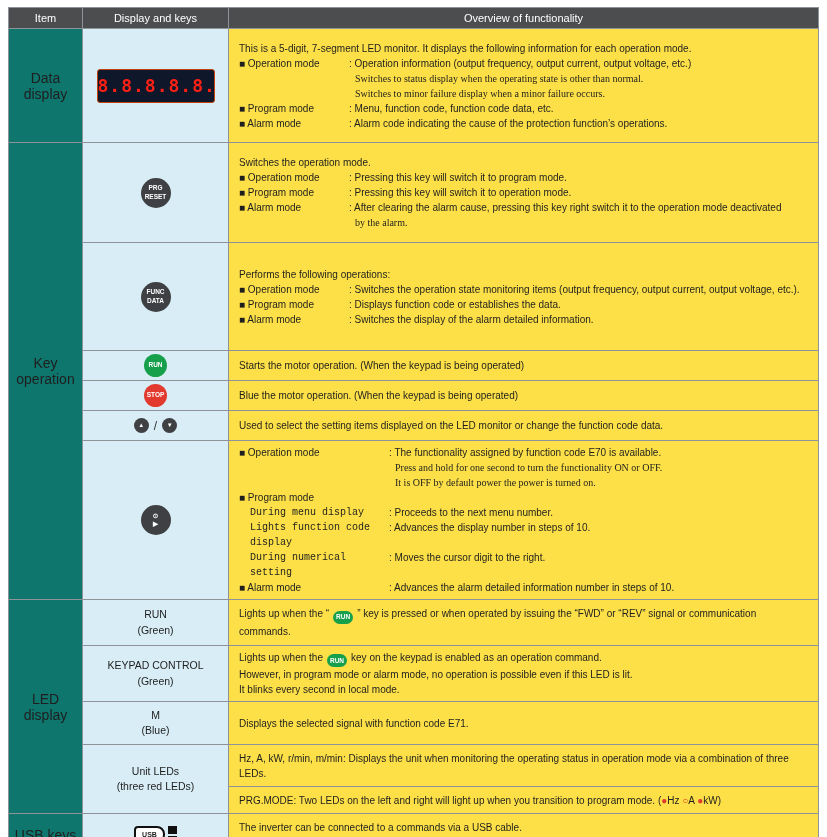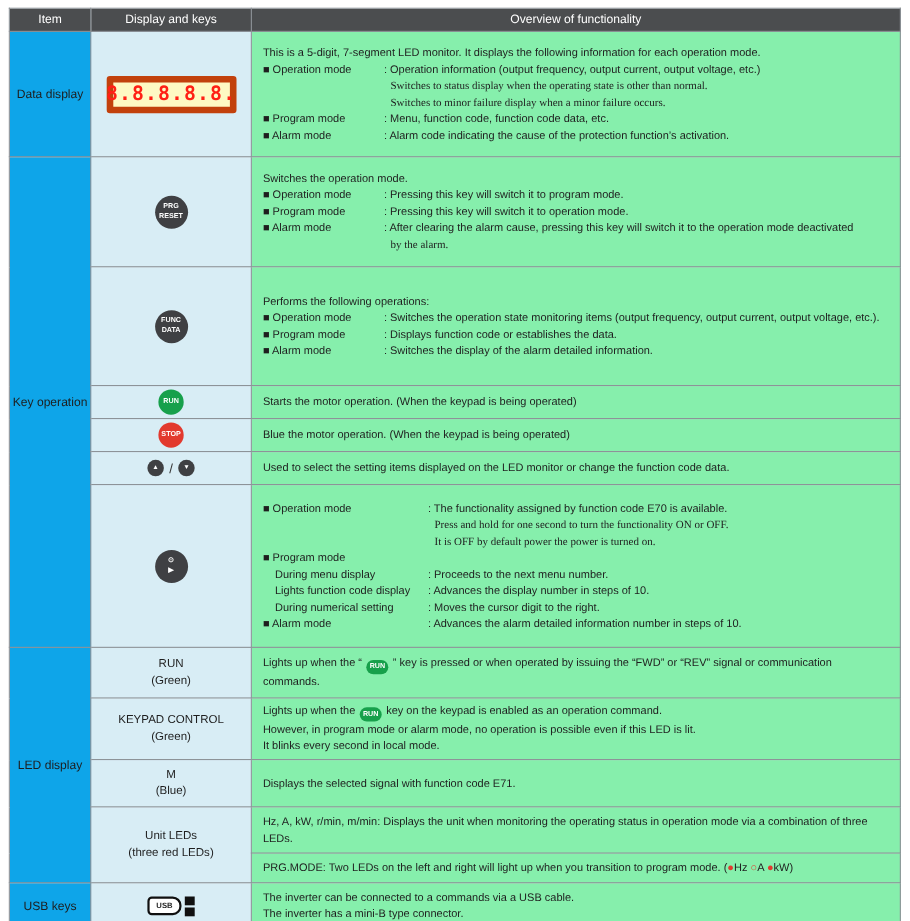--- a/index.html
+++ b/index.html
@@ -2,45 +2,45 @@
 <html><head>
 <meta charset="utf-8">
 <style>
   * { box-sizing: border-box; }
   body { margin:0; background:#ffffff; font-family:"Liberation Sans", sans-serif; color:#1e1e1e; }
   .page { width:827px; padding:7px 8px; }
   table { border-collapse:collapse; width:100%; table-layout:fixed; }
   col.c1 { width:74px; } col.c2 { width:146px; }
   th, td { border:1px solid #8d9398; }
   thead th { background:#4b4d4f; color:#fff; font-weight:normal; font-size:11px; height:21px; padding:2px; }
-  td.item { background:#0ea5e9; text-align:center; vertical-align:middle; font-size:11px; padding:2px; }
+  td.item { background:#0f766e; text-align:center; vertical-align:middle; font-size:14px; padding:2px; }
   td.keys { background:#d8edf5; text-align:center; vertical-align:middle; padding:3px; font-size:10.5px; }
-  td.ov { background:#86efac; padding:4px 10px; font-size:10px; vertical-align:middle; line-height:1.5; }
+  td.ov { background:#fde047; padding:4px 10px; font-size:10px; vertical-align:middle; line-height:1.5; }
   tr.tr-data{height:114px} tr.tr-prg{height:100px} tr.tr-func{height:108px}
   tr.tr-run{height:30px} tr.tr-stop{height:30px} tr.tr-ud{height:30px}
   tr.tr-shift{height:148px} tr.tr-lrun{height:46px} tr.tr-lkeypad{height:54px}
   tr.tr-lm{height:43px} tr.tr-u1{height:42px} tr.tr-u2{height:27px} tr.tr-usb{height:42px}
   .ln { display:flex; }
   .lbl { flex:0 0 110px; }
   .shift-cell .lbl { flex:0 0 150px; }
-  .ind { padding-left:11px; }
+  .ind { padding-left:11px;font-family:Liberation Mono, monospace; }
   .dsc { flex:1; }
   .cont { padding-left:6px;font-family:Liberation Serif, serif; }
   .para { line-height:1.5; }
   .kc { background:#3f4043; color:#fff; border-radius:50%; display:inline-flex; flex-direction:column;
         align-items:center; justify-content:center; font-weight:bold; line-height:1.25; }
   .kc.big { width:30px; height:30px; font-size:6.5px; }
   .kc.mid { width:23px; height:23px; font-size:6.5px; }
   .kc.small { width:15px; height:15px; font-size:6px; }
   .kc.green { background:#17a04b; }
   .kc.red { background:#e23a2e; }
   .updown { display:flex; align-items:center; justify-content:center; gap:5px; }
   .slash { font-size:12px; color:#333; }
-  .seg { width:118px; height:34px; background:#fef9c3; border:6px solid #c2410c; border-radius:3px;
-         margin:0 auto; display:flex; align-items:center; justify-content:center; }
+  .seg { width:118px; height:34px; background:#0f172a; border:1px solid #c2410c; border-radius:3px;
+         margin:0 auto; display:flex; align-items:center; justify-content:flex-start; }
   .seg span { font-family:"DejaVu Sans Mono", monospace; color:#ff2015; font-size:18px; font-weight:bold; letter-spacing:1px; }
   .pill { display:inline-flex; align-items:center; justify-content:center; min-width:20px; height:13px; padding:0 3px;
           border-radius:8px; background:#17a04b; color:#fff; font-size:6.5px; font-weight:bold; margin:0 4px; vertical-align:-2px; }
   .led-label { font-size:10.5px; line-height:1.45; }
   .dot { color:#e23a2e; }
   .usb { display:flex; align-items:center; justify-content:center; }
   .usb-body { border:2px solid #101010; border-radius:4px 8px 8px 4px; background:#fff; padding:3px 6px;
               display:flex; align-items:center; gap:3px; font-size:7px; font-weight:bold; }
   .usb-tail { display:flex; flex-direction:column; gap:2px; margin-left:3px; }
   .usb-bar { width:9px; height:8px; background:#101010; }
@@ -84,21 +84,21 @@
         <div class="ln">
           <span class="lbl"></span>
           <span class="dsc cont">Switches to minor failure display when a minor failure occurs.</span>
         </div>
         <div class="ln">
           <span class="lbl">■ Program mode</span>
           <span class="dsc">: Menu, function code, function code data, etc.</span>
         </div>
         <div class="ln">
           <span class="lbl">■ Alarm mode</span>
-          <span class="dsc">: Alarm code indicating the cause of the protection function’s activation.</span>
+          <span class="dsc">: Alarm code indicating the cause of the protection function’s operations.</span>
         </div>
       </td>
     </tr>
 
     <tr class="tr-prg">
       <td class="item" rowspan="6">Key operation</td>
       <td class="keys">
         <span class="kc big">
           <span>PRG</span>
           <span>RESET</span>
@@ -109,21 +109,21 @@
         <div class="ln">
           <span class="lbl">■ Operation mode</span>
           <span class="dsc">: Pressing this key will switch it to program mode.</span>
         </div>
         <div class="ln">
           <span class="lbl">■ Program mode</span>
           <span class="dsc">: Pressing this key will switch it to operation mode.</span>
         </div>
         <div class="ln">
           <span class="lbl">■ Alarm mode</span>
-          <span class="dsc">: After clearing the alarm cause, pressing this key will switch it to the operation mode deactivated</span>
+          <span class="dsc">: After clearing the alarm cause, pressing this key right switch it to the operation mode deactivated</span>
         </div>
         <div class="ln">
           <span class="lbl"></span>
           <span class="dsc cont">by the alarm.</span>
         </div>
       </td>
     </tr>
 
     <tr class="tr-func">
       <td class="keys">

